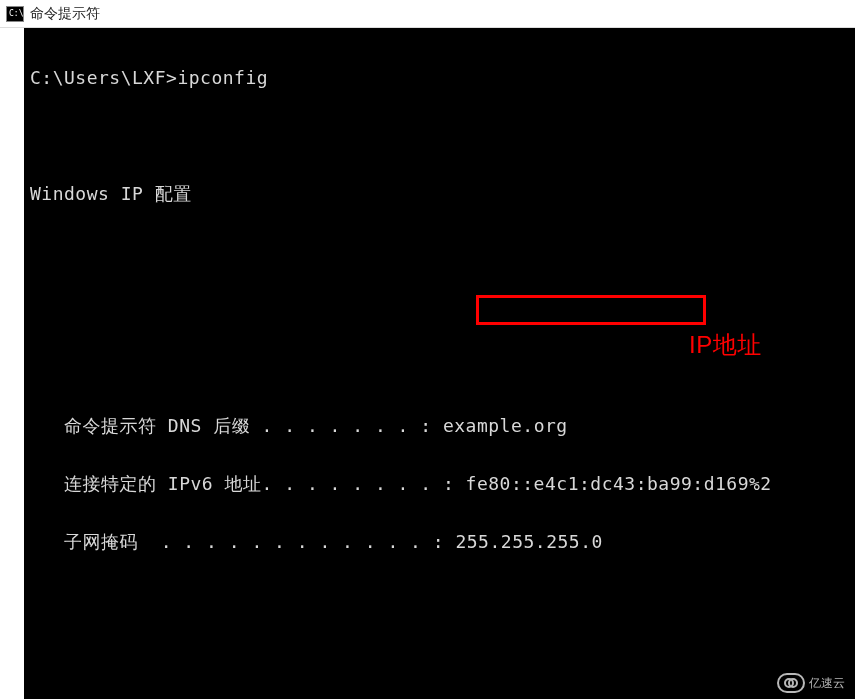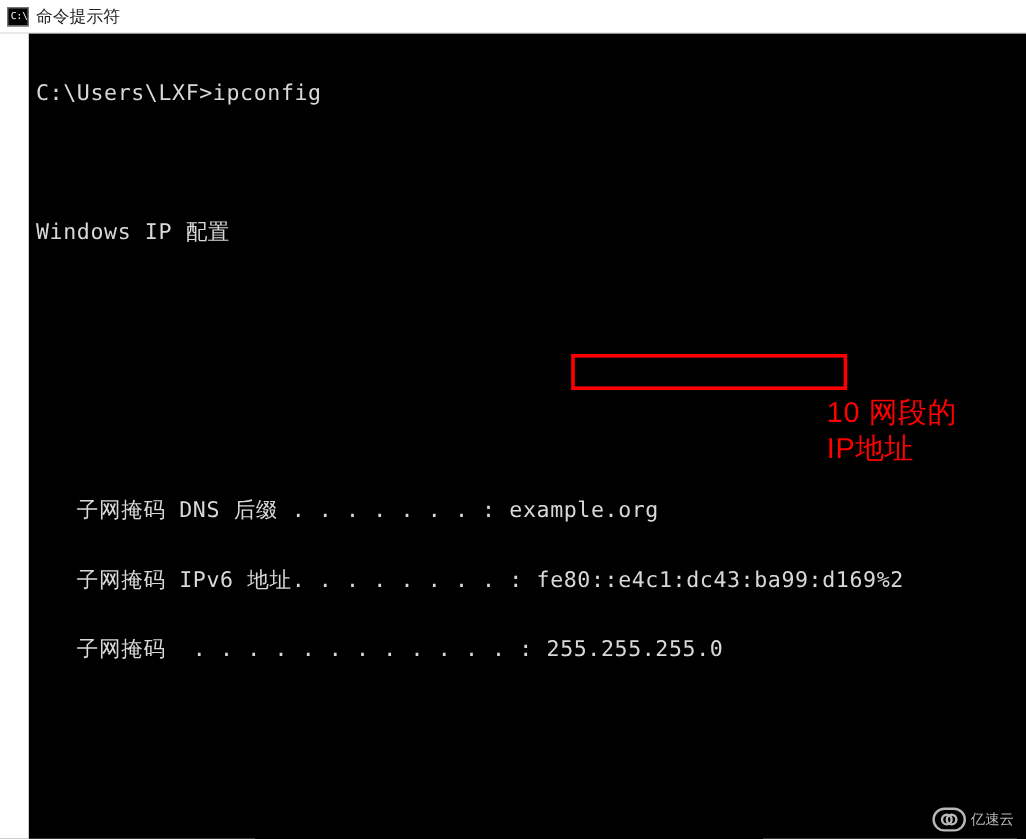--- a/index.html
+++ b/index.html
@@ -115,38 +115,37 @@
   <span>命令提示符</span>
 </div>
 
 <div class="terminal">
 <div class="line"><span class="prompt-path">C:\Users\LXF&gt;</span><span>ipconfig</span></div>
 <div class="line">&nbsp;</div>
 <div class="line">Windows IP 配置</div>
 <div class="line">&nbsp;</div>
 <div class="line">&nbsp;</div>
 <div class="line">&nbsp;</div>
-<div class="line"><span>   子网掩码 DNS 后缀 . . . . . . . :</span><span> example.org</span></div>
-<div class="line"><span>   子网掩码 IPv6 地址. . . . . . . . :</span><span> fe80::e4c1:dc43:ba99:d169%2</span></div>
+<div class="line"><span>   命令提示符 DNS 后缀 . . . . . . . :</span><span> example.org</span></div>
+<div class="line"><span>   连接特定的 IPv6 地址. . . . . . . . :</span><span> fe80::e4c1:dc43:ba99:d169%2</span></div>
 <div class="line"><span>   子网掩码  . . . . . . . . . . . . :</span><span> 255.255.255.0</span></div>
 
 
 
 
 
 
 
 
 
 
 
 
   <div class="highlight-box"></div>
   <div class="annotation">
-    <div>10 网段的</div>
     <div>IP地址</div>
   </div>
 </div>
 
 <div class="watermark">
   <span class="watermark-icon"></span>
   <span>亿速云</span>
 </div>
 
 </body></html>

